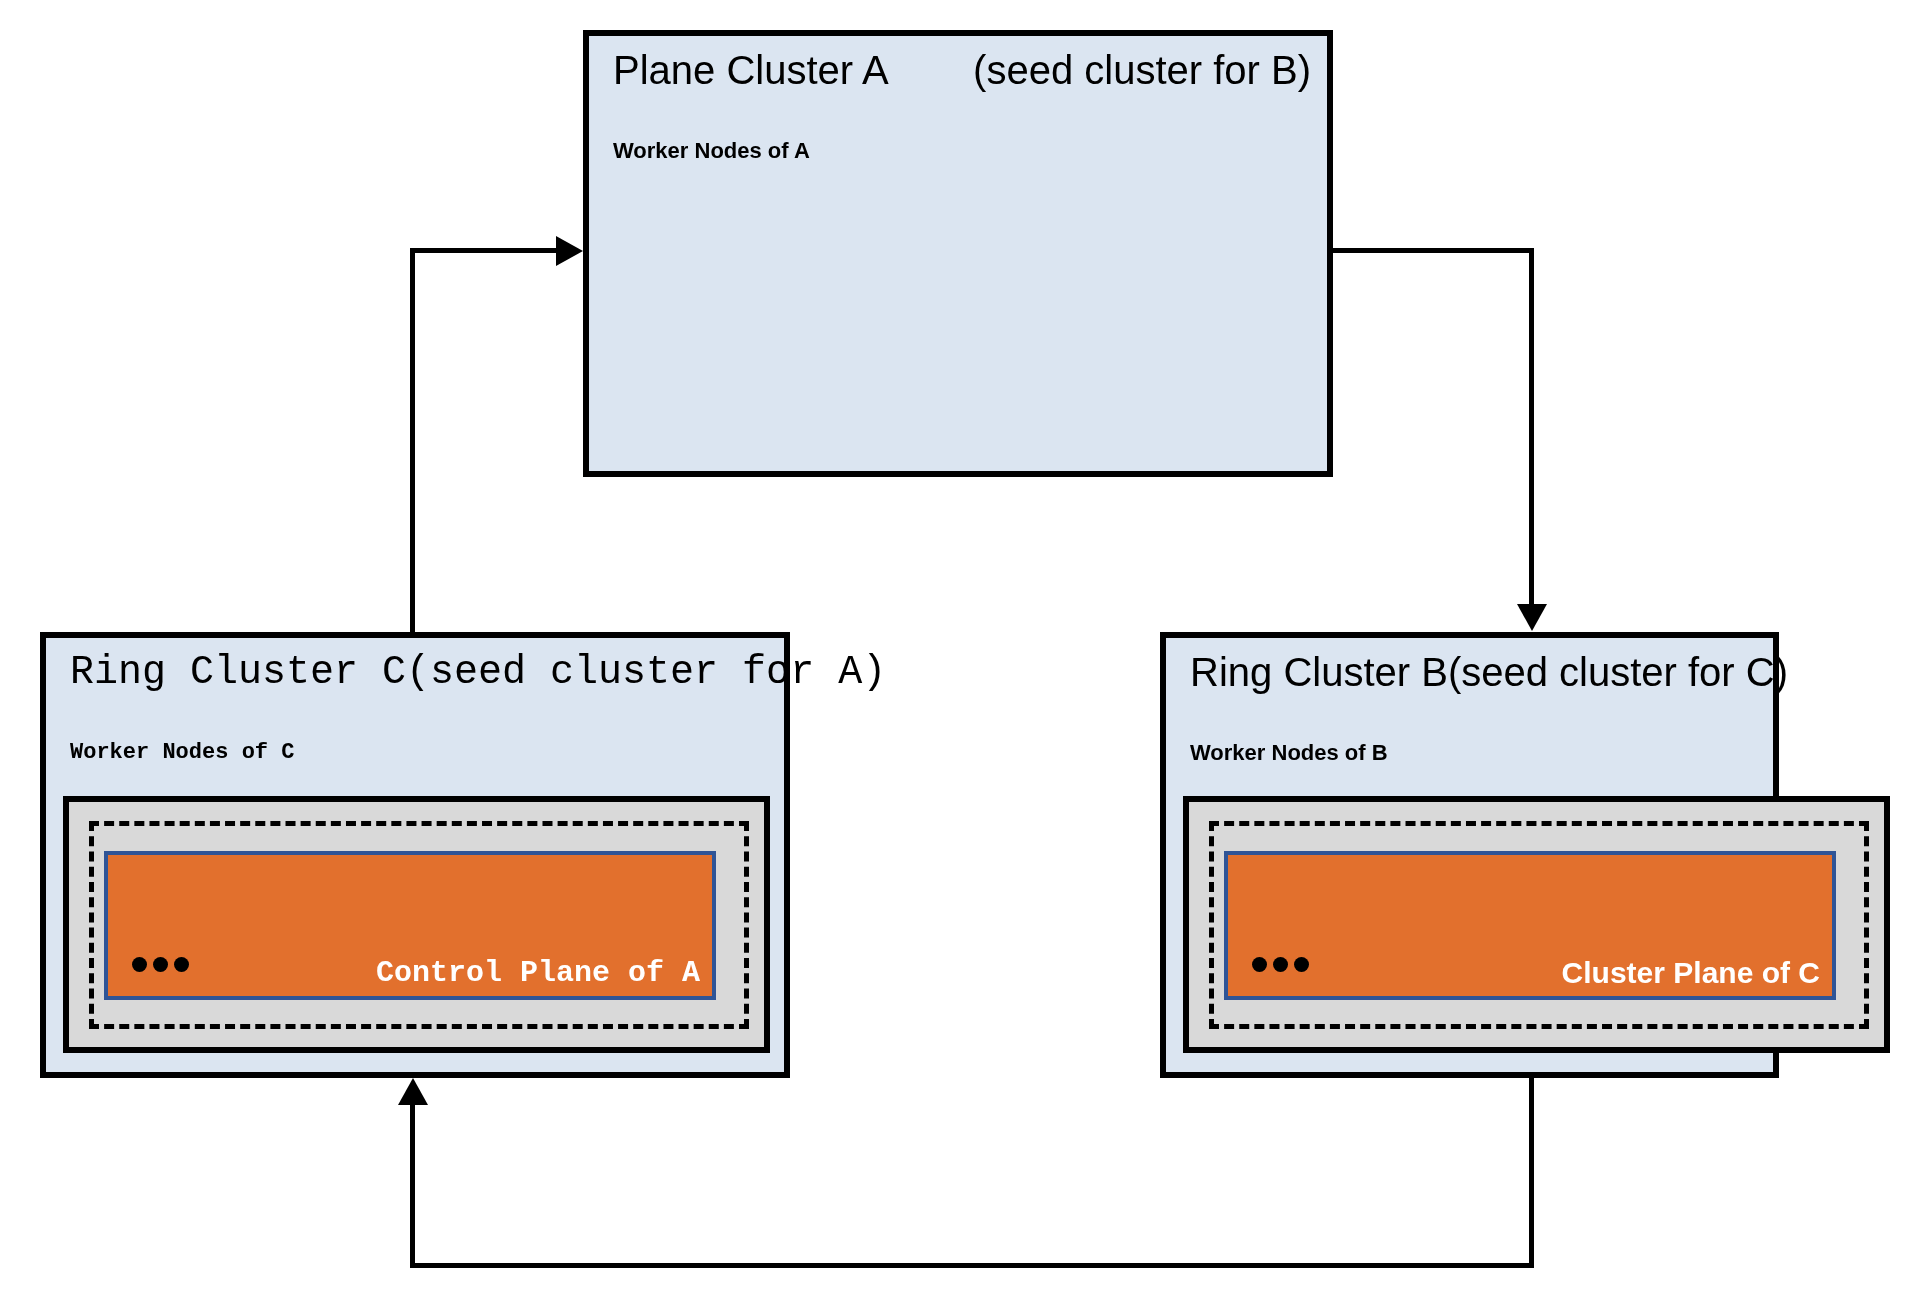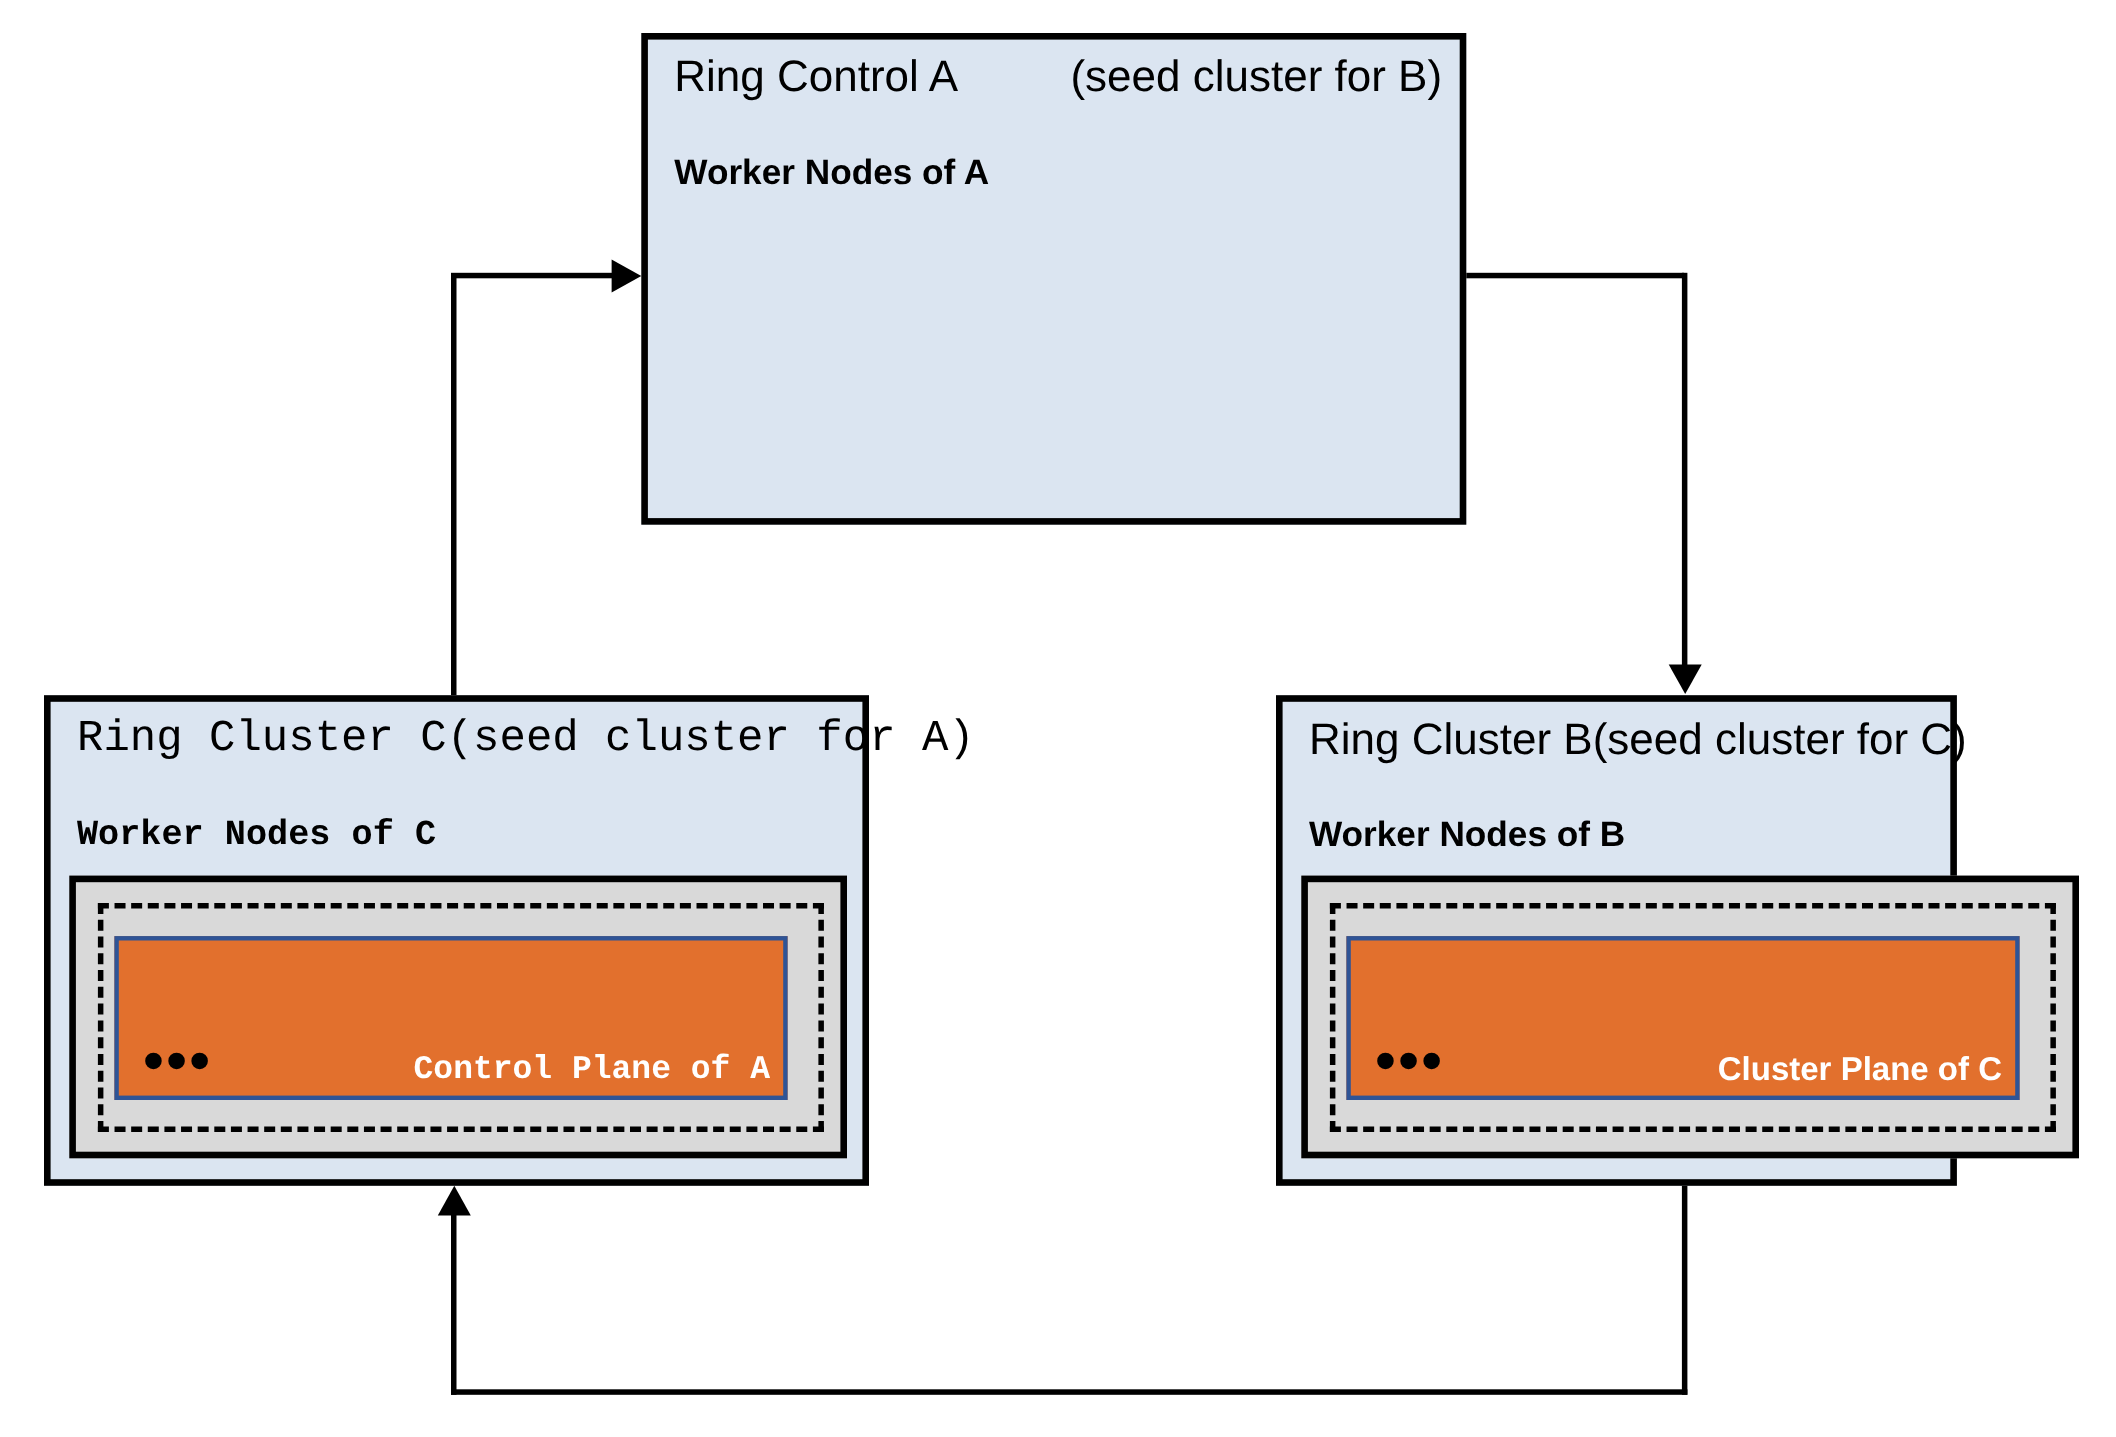--- a/index.html
+++ b/index.html
@@ -13,21 +13,21 @@
     position:absolute;box-sizing:border-box;
     background:#dbe5f1;border:6px solid #000;
   }
   .cluster-title{
     position:absolute;left:24px;right:16px;top:12px;
     display:flex;justify-content:space-between;align-items:baseline;
     font-size:40px;font-weight:400;white-space:nowrap;
   }
   .worker-label{
     position:absolute;left:24px;top:102px;
-    font-size:32px;font-weight:700;white-space:nowrap;
+    font-size:22px;font-weight:700;white-space:nowrap;
   }
   .nodes-box{
     position:absolute;left:17px;top:158px;width:707px;height:257px;
     box-sizing:border-box;background:#d9d9d9;border:6px solid #000;
   }
   .dashed-box{
     position:absolute;left:20px;top:19px;width:650px;height:198px;
     box-sizing:content-box;border:5px dashed #000;
   }
   .control-box{
@@ -67,21 +67,21 @@
   #arrow-bc-v2{left:410px;top:1102px;width:5px;height:166px;}
   #arrow-bc-head{left:398px;top:1078px;
     border-left:15px solid transparent;border-right:15px solid transparent;
     border-bottom:27px solid #000;}
 </style>
 </head>
 <body>
 
 <div class="cluster" id="cluster-a">
   <div class="cluster-title">
-    <span>Ring Control A</span>
+    <span>Plane Cluster A</span>
     <span>(seed cluster for B)</span>
   </div>
   <div class="worker-label">Worker Nodes of A</div>
 </div>
 
 <div class="cluster" id="cluster-c">
   <div class="cluster-title">
     <span>Ring Cluster C</span>
     <span>(seed cluster for A)</span>
   </div>

